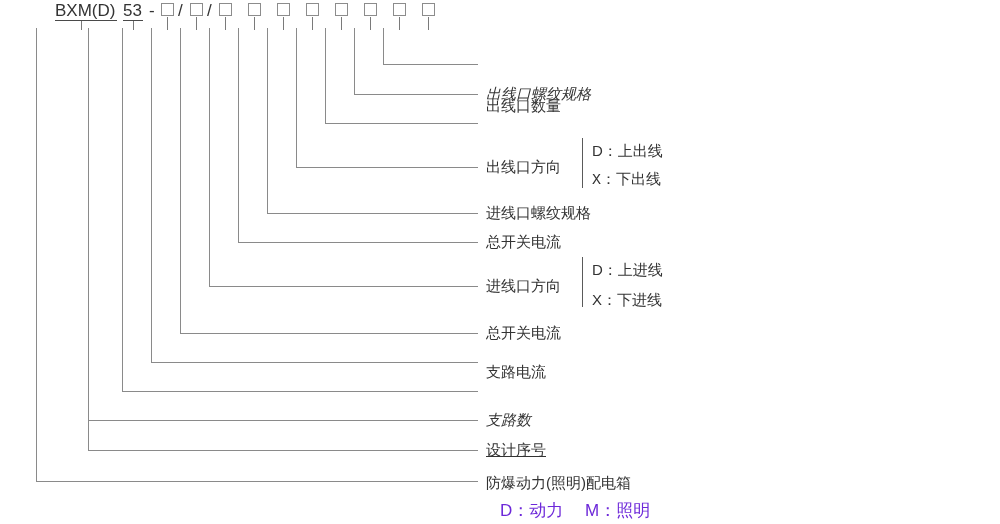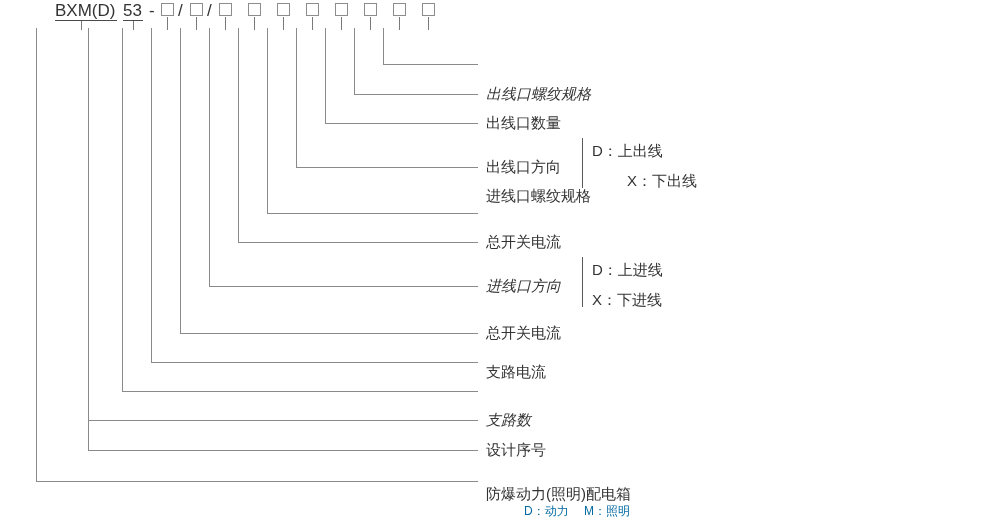--- a/index.html
+++ b/index.html
@@ -50,22 +50,22 @@
 
   
   .grp-bar{position:absolute;width:1px;background:#5a5a5a;}
   .grp-opt{
     position:absolute;
     font-size:15px;line-height:16px;
     white-space:nowrap;color:#333333;
   }
   .sub-note{
     position:absolute;
-    font-size:12px;line-height:16px;
-    white-space:nowrap;color:#0369a1;margin-left:24px;
+    font-size:17px;line-height:16px;
+    white-space:nowrap;color:#6d28d9;
   }
 </style>
 </head>
 <body>
 
 <div id="stage">
 
   <div class="code-row">
 
     <span class="code-txt" style="left:10px;">BXM(D)</span>
@@ -145,42 +145,42 @@
 
   <div class="lead-v" style="left:88px;top:28px;height:422px;"></div>
   <div class="lead-h" style="left:88px;top:450px;width:390px;"></div>
 
   <div class="lead-v" style="left:36px;top:28px;height:453px;"></div>
   <div class="lead-h" style="left:36px;top:481px;width:442px;"></div>
 
 
   <div class="lab" style="top:86px;font-style:italic;">出线口螺纹规格</div>
 
-  <div class="lab" style="top:115px;">出线口数量</div>
+  <div class="lab" style="top:98px;">出线口数量</div>
 
   <div class="lab" style="top:159px;">出线口方向</div>
   <div class="grp-bar" style="left:582px;top:138px;height:50px;"></div>
   <div class="grp-opt" style="left:592px;top:143px;">D：上出线</div>
-  <div class="grp-opt" style="left:627px;top:173px;">X：下出线</div>
+  <div class="grp-opt" style="left:592px;top:173px;font-family:Liberation Mono, monospace;">X：下出线</div>
 
-  <div class="lab" style="top:188px;">进线口螺纹规格</div>
+  <div class="lab" style="top:205px;">进线口螺纹规格</div>
 
   <div class="lab" style="top:234px;">总开关电流</div>
 
-  <div class="lab" style="top:278px;font-style:italic;">进线口方向</div>
+  <div class="lab" style="top:278px;">进线口方向</div>
   <div class="grp-bar" style="left:582px;top:257px;height:50px;"></div>
   <div class="grp-opt" style="left:592px;top:262px;">D：上进线</div>
   <div class="grp-opt" style="left:592px;top:292px;">X：下进线</div>
 
   <div class="lab" style="top:325px;">总开关电流</div>
 
   <div class="lab" style="top:364px;">支路电流</div>
 
 
   <div class="lab" style="top:412px;font-style:italic;">支路数</div>
 
-  <div class="lab" style="top:442px;">设计序号</div>
+  <div class="lab" style="top:442px;text-decoration:underline;">设计序号</div>
 
-  <div class="lab" style="top:486px;">防爆动力(照明)配电箱</div>
+  <div class="lab" style="top:475px;">防爆动力(照明)配电箱</div>
 
   <div class="sub-note" style="left:500px;top:503px;">D：动力　 M：照明</div>
 
 </div>
 
 </body></html>

